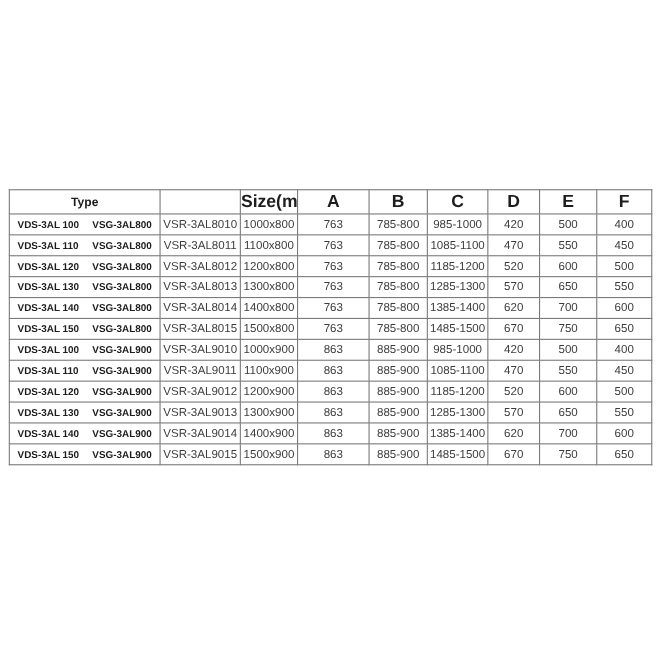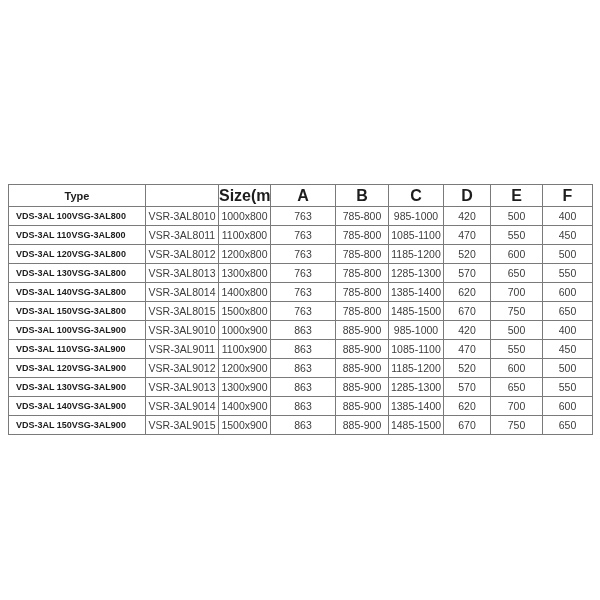--- a/index.html
+++ b/index.html
@@ -11,21 +11,21 @@
   .page {
     position: relative;
     width: 600px;
     height: 600px;
     background: #ffffff;
     overflow: hidden;
   }
   table.spec-table {
     position: absolute;
     left: 8px;
-    top: 184px;
+    top: 172px;
     width: 584px;
     border-collapse: collapse;
     table-layout: fixed;
   }
   .spec-table th,
   .spec-table td {
     border: 1px solid #7a7a7a;
     text-align: center;
     vertical-align: middle;
     padding: 0;
@@ -40,21 +40,21 @@
     color: #1d1d1d;
   }
   .spec-table th.th-type { font-size: 11px; }
   .spec-table td {
     font-size: 10.5px;
     font-weight: normal;
     color: #3c3c3c;
   }
   .type-wrap {
     display: flex;
-    justify-content: flex-start;
+    justify-content: space-between;
     align-items: center;
     padding: 0 7px;
   }
   .type-wrap span {
     font-size: 9px;
     font-weight: bold;
     color: #1d1d1d;
     letter-spacing: 0;
   }
 </style>

